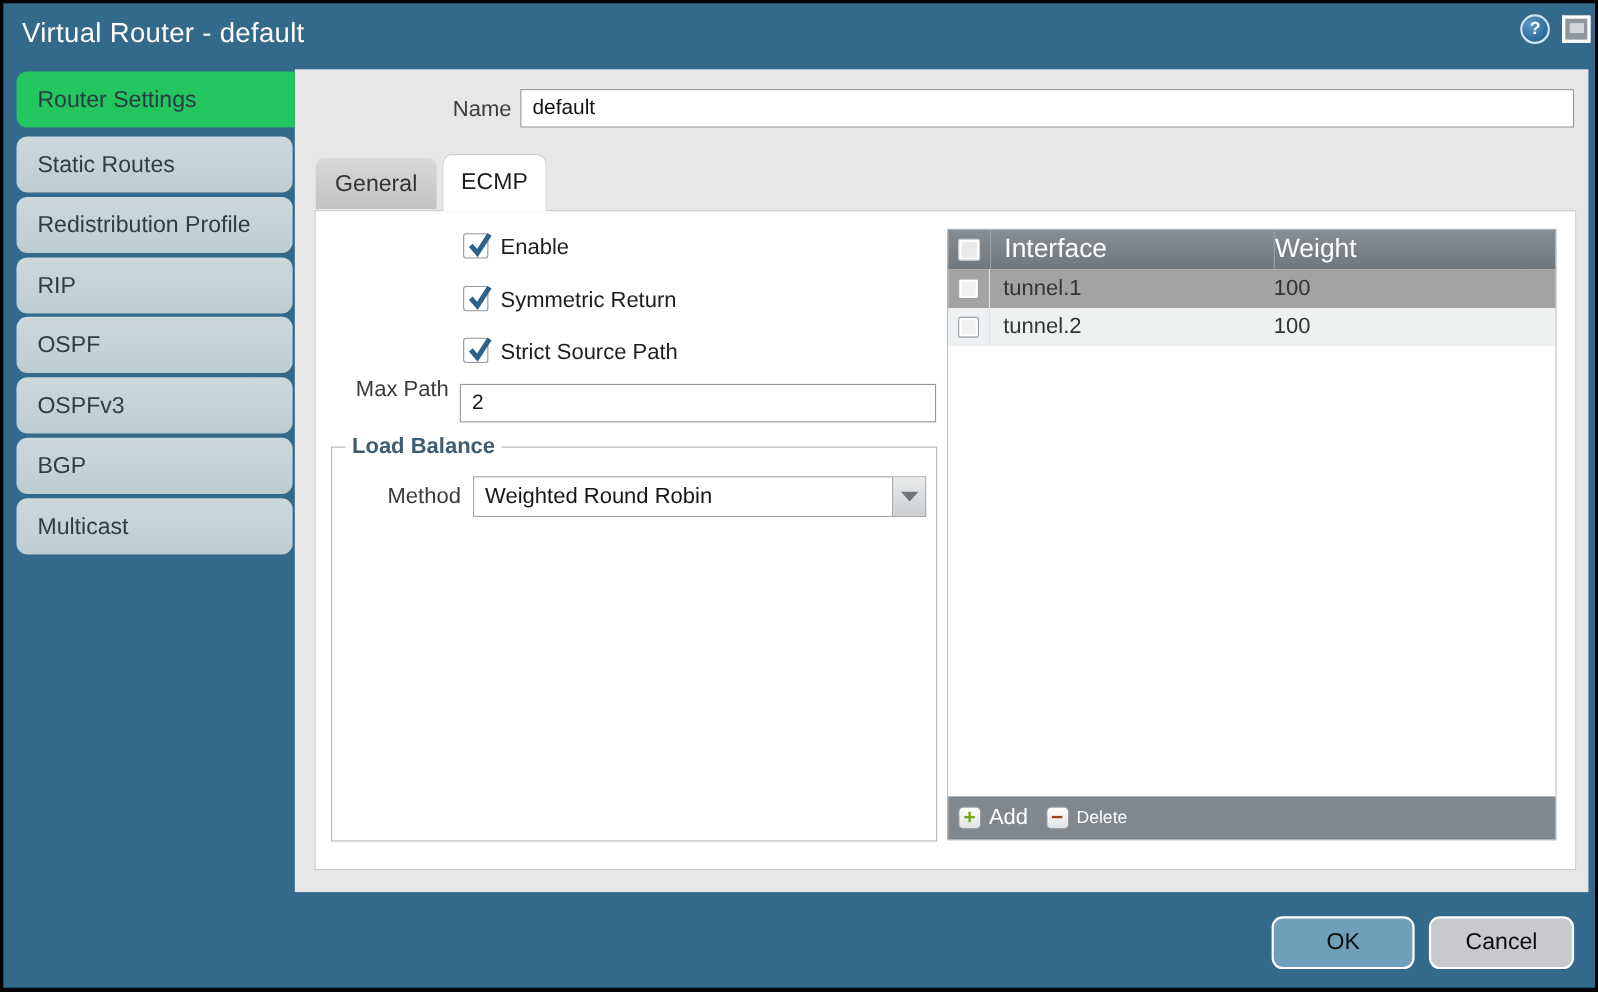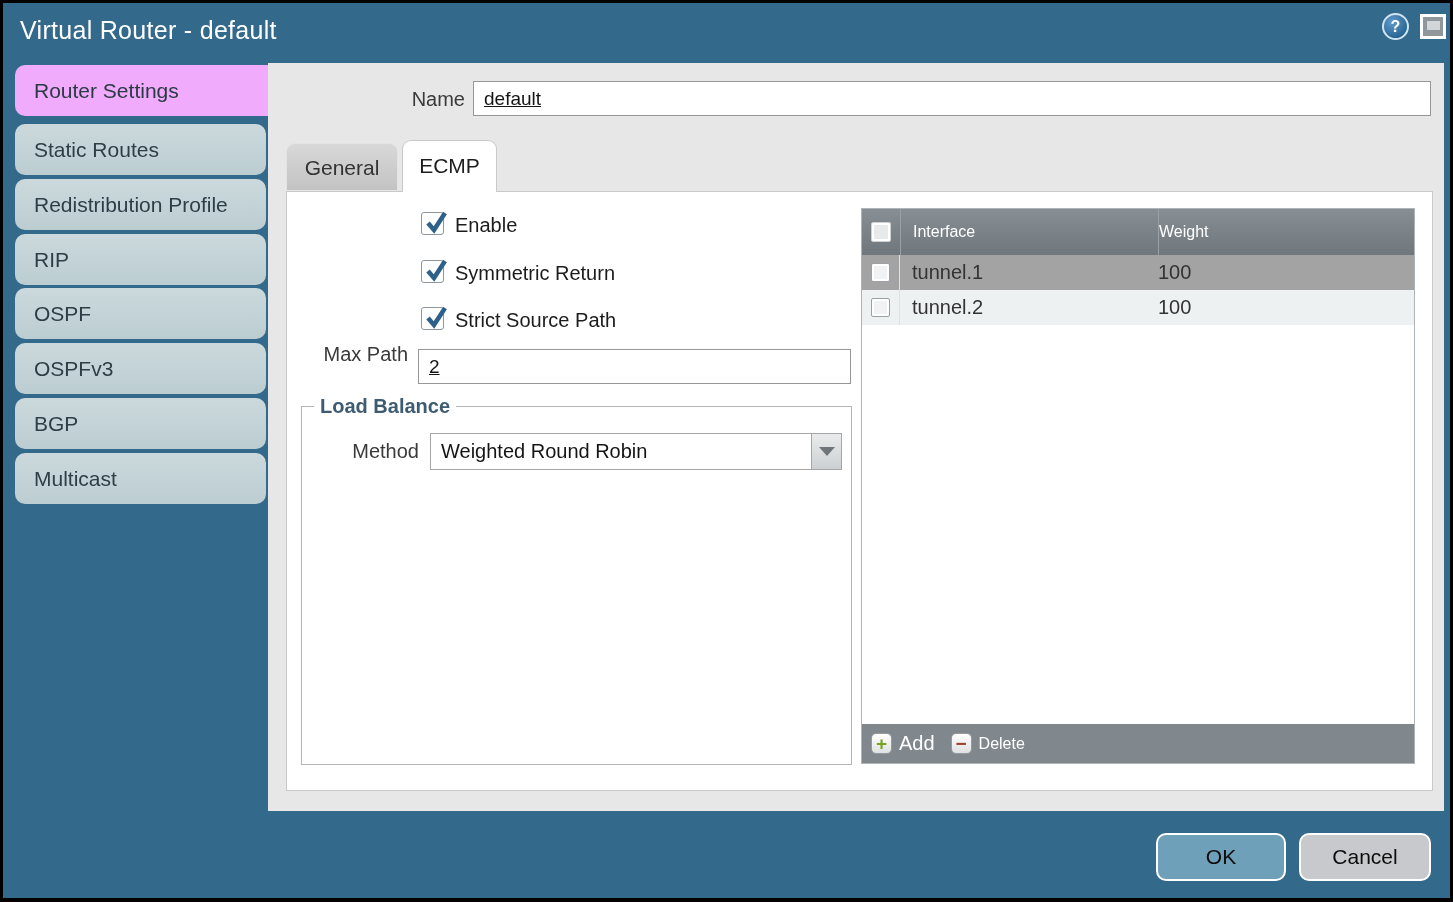--- a/index.html
+++ b/index.html
@@ -31,28 +31,28 @@
   .content-bg { position:absolute; left:265px; top:60px; width:1176px; height:748px; background:#e7e7e7; }
 
   
   .sidebar-item {
     position:absolute; left:12px; width:251px; height:51px;
     background:linear-gradient(#cbd9dc,#bccdd2);
     border-radius:10px; color:#2e3e47; font-size:21px; line-height:51px;
     padding-left:19px; cursor:pointer; white-space:nowrap;
   }
   .sidebar-item.active {
-    width:253px; background:#f0abfc; border-radius:10px 0 0 10px; color:#2b3b44;
+    width:253px; background:#22c55e; border-radius:10px 0 0 10px; color:#2b3b44;
   }
 
   
   .name-label { position:absolute; left:330px; top:85px; width:132px; text-align:right; font-size:20px; color:#3a3a3a; }
   .field {
     position:absolute; background:#fff; border:1px solid #979797; font-size:19px; color:#151515;
-    padding:0 10px; font-family:"Liberation Sans", sans-serif;text-decoration:underline;
+    padding:0 10px; font-family:"Liberation Sans", sans-serif;
   }
   .name-input { left:470px; top:78px; width:958px; height:35px; }
 
   
   .tab { position:absolute; text-align:center; font-size:21px; cursor:pointer; border-radius:9px 9px 0 0; }
   .tab-general {
     left:283px; top:140px; width:112px; height:47px; line-height:47px;
     background:linear-gradient(#d8d8d8,#c3c3c3); border:1px solid #e3e3e3; border-bottom:none; color:#333;
   }
   .tab-ecmp {
@@ -78,21 +78,21 @@
   .combo-text { position:absolute; left:10px; top:0; line-height:35px; font-size:20px; color:#151515; }
   .combo-btn {
     position:absolute; right:0; top:0; bottom:0; width:30px;
     background:linear-gradient(#e9ebec,#cdd0d2); border-left:1px solid #a5a5a5;
     display:flex; align-items:center; justify-content:center; cursor:pointer;
   }
   .combo-btn .tri { width:0; height:0; border-left:8px solid transparent; border-right:8px solid transparent; border-top:9px solid #6e757b; }
 
   
   .itable { position:absolute; left:858px; top:205px; width:554px; height:556px; border:1px solid #aeb4b8; display:flex; flex-direction:column; z-index:2; background:#fff; }
-  .thead { height:46px; background:linear-gradient(#878f95,#6f777d); display:flex; align-items:flex-end; color:#fff; font-size:16px; flex:none; }
+  .thead { height:36px; background:linear-gradient(#878f95,#6f777d); display:flex; align-items:flex-end; color:#fff; font-size:24px; flex:none; }
   .col-cb { width:38px; display:flex; align-items:center; justify-content:center; align-self:stretch; flex:none; }
   .col-if { width:258px; padding-left:12px; align-self:stretch; display:flex; align-items:center; flex:none; }
   .col-wt { flex:1; align-self:stretch; display:flex; align-items:center; }
   .thead .col-if, .thead .col-wt { border-left:1px solid #9aa1a6; }
   .hcb { width:20px; height:20px; background:#e7e9ea; border:1px solid #cdd1d4; border-radius:2px; box-shadow:inset 0 0 0 2px #fff; cursor:pointer; }
   .trow { height:35px; display:flex; align-items:center; font-size:20px; color:#333; flex:none; }
   .trow.odd { background:#a3a3a3; }
   .trow.even { background:#eef1f2; }
   .trow .col-cb { border-right:1px solid #dde1e3; }
   .rcb { width:19px; height:19px; background:#f1f2f3; border:1px solid #9aa0a6; border-radius:2px; box-shadow:inset 0 0 0 2px #fff; cursor:pointer; }

